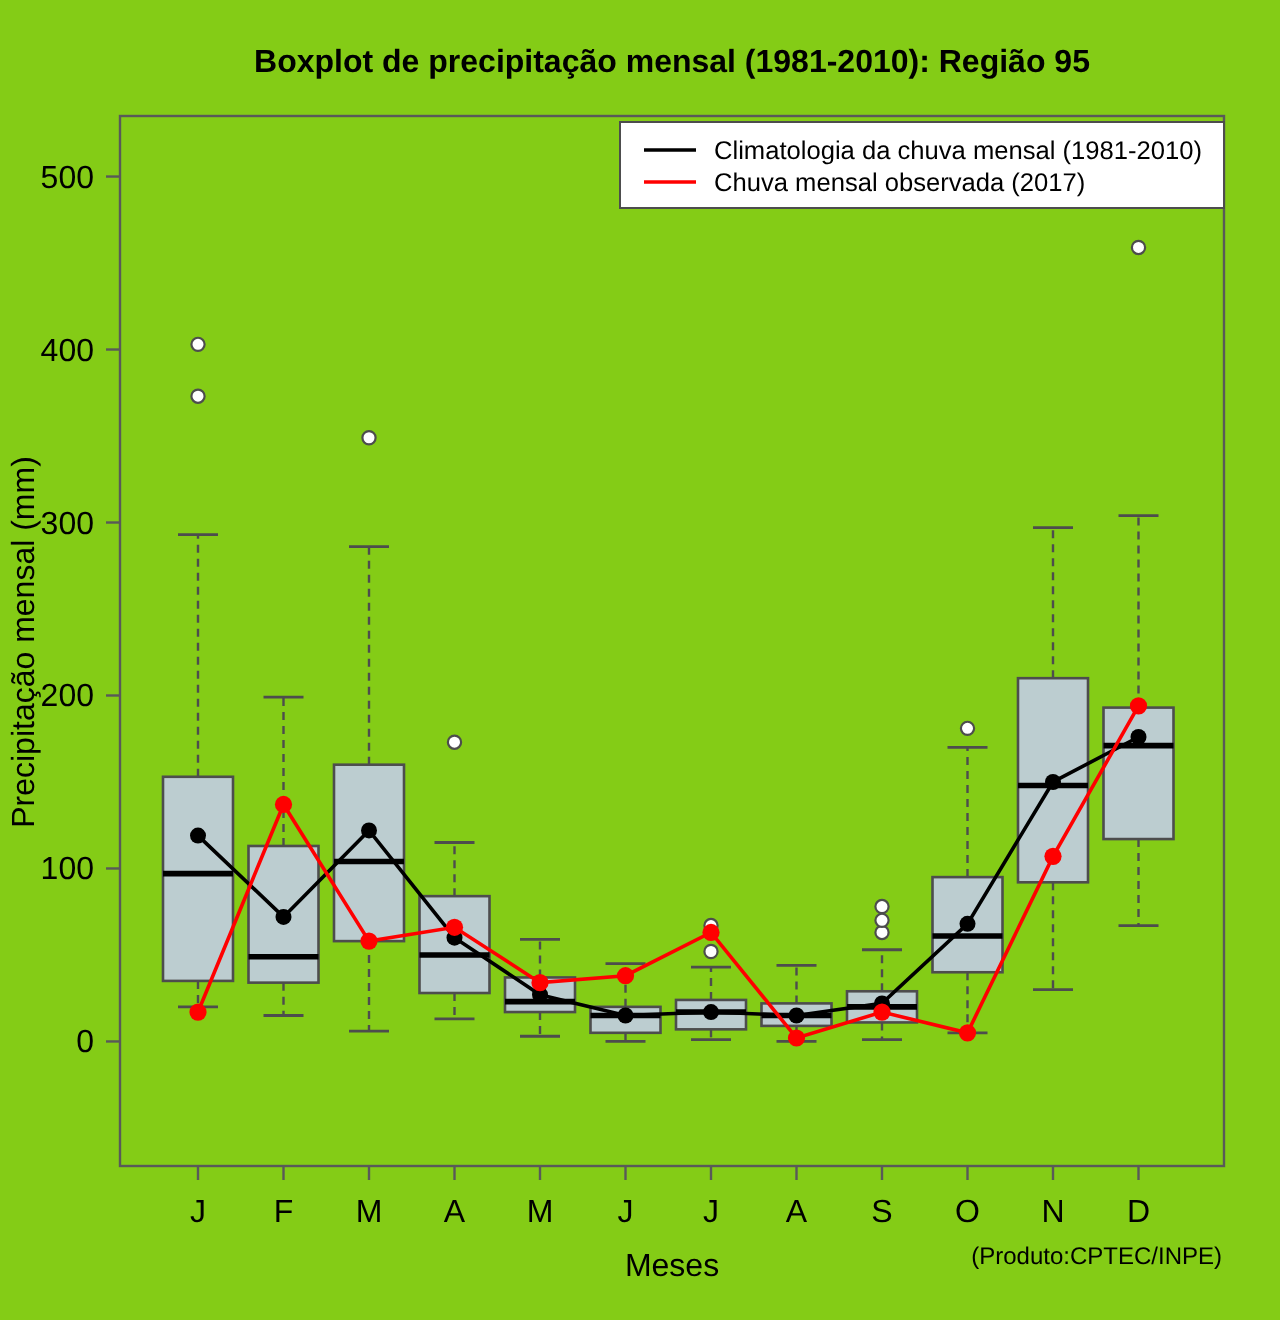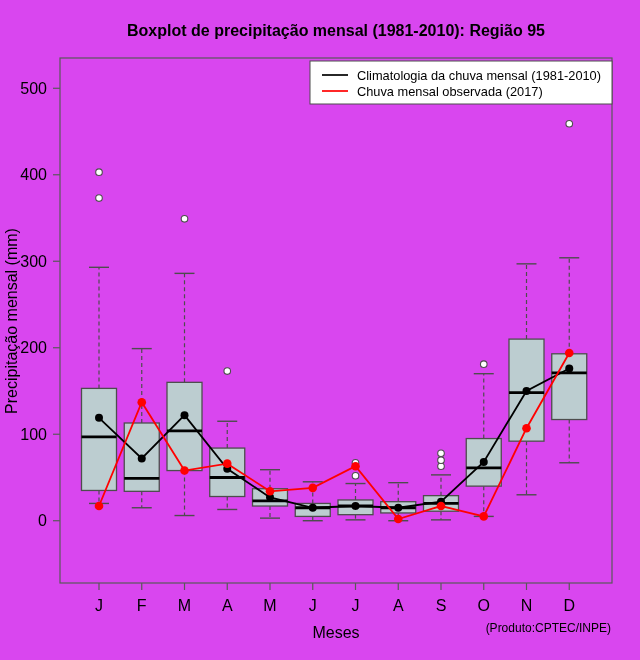--- a/index.html
+++ b/index.html
@@ -1,16 +1,16 @@
 <!DOCTYPE html>
 <html><head>
 <meta charset="utf-8">
 <style>
   html,body{margin:0;padding:0;background:#ffffff;}
-  #app{position:relative;width:640px;height:660px;background:#d946ef;font-family:"Liberation Sans",sans-serif;}
+  #app{position:relative;width:640px;height:660px;background:#84cc16;font-family:"Liberation Sans",sans-serif;}
   svg{display:block;}
   svg text{font-family:"Liberation Sans",sans-serif;fill:#000000;}
   .title{font-size:16px;font-weight:bold;}
   .axis-label{font-size:16px;}
   .tick-label{font-size:16px;}
   .legend-text{font-size:12.8px;}
   .source{font-size:12px;}
 </style>
 </head>
 <body>

